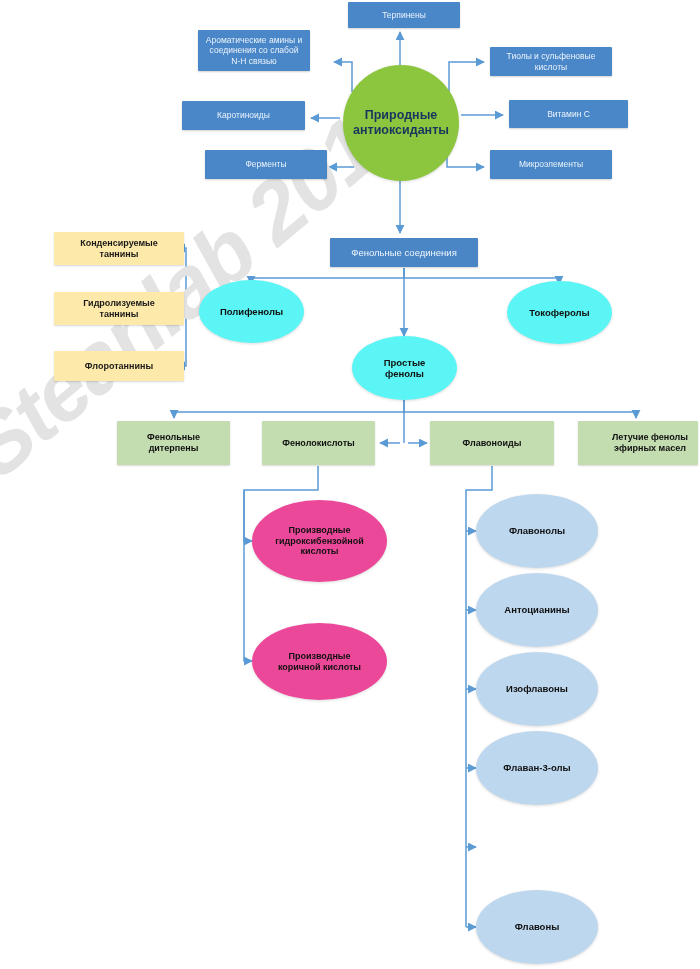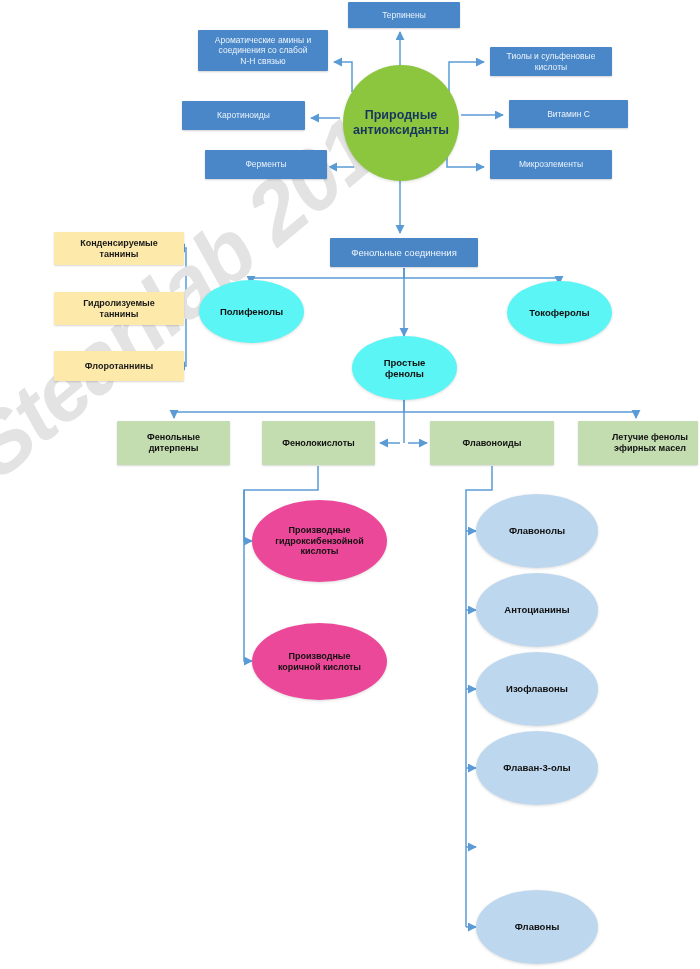--- a/index.html
+++ b/index.html
@@ -125,21 +125,21 @@
       <path d="M466,768 L476,768" marker-end="url(#ah)"></path>
       <path d="M466,847 L476,847" marker-end="url(#ah)"></path>
       <path d="M466,927 L476,927" marker-end="url(#ah)"></path>
     </g>
   </svg>
 
   <div class="node box blue-box" style="left:348px;top:2px;width:112px;height:26px;">
     <span>Терпинены</span>
   </div>
 
-  <div class="node box blue-box" style="left:198px;top:30px;width:130px;height:41px;flex-direction:column;">
+  <div class="node box blue-box" style="left:198px;top:30px;width:112px;height:41px;flex-direction:column;">
     <span>Ароматические амины и</span>
     <span>соединения со слабой</span>
     <span>N-H связью</span>
   </div>
 
   <div class="node box blue-box" style="left:490px;top:47px;width:122px;height:29px;flex-direction:column;">
     <span>Тиолы и сульфеновые</span>
     <span>кислоты</span>
   </div>
 

